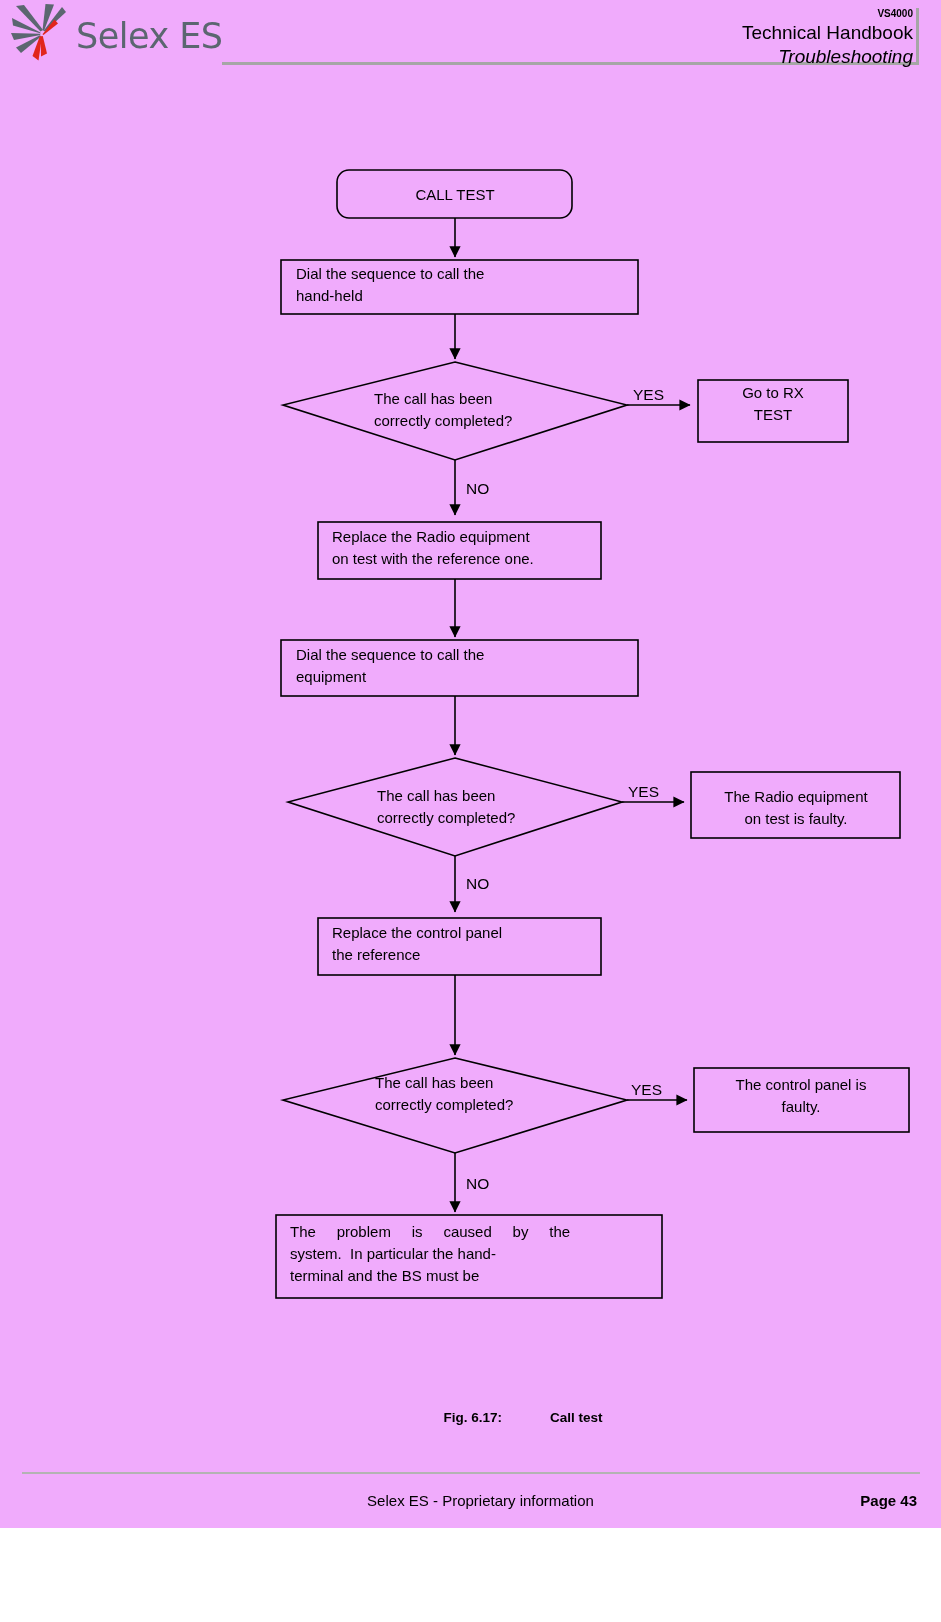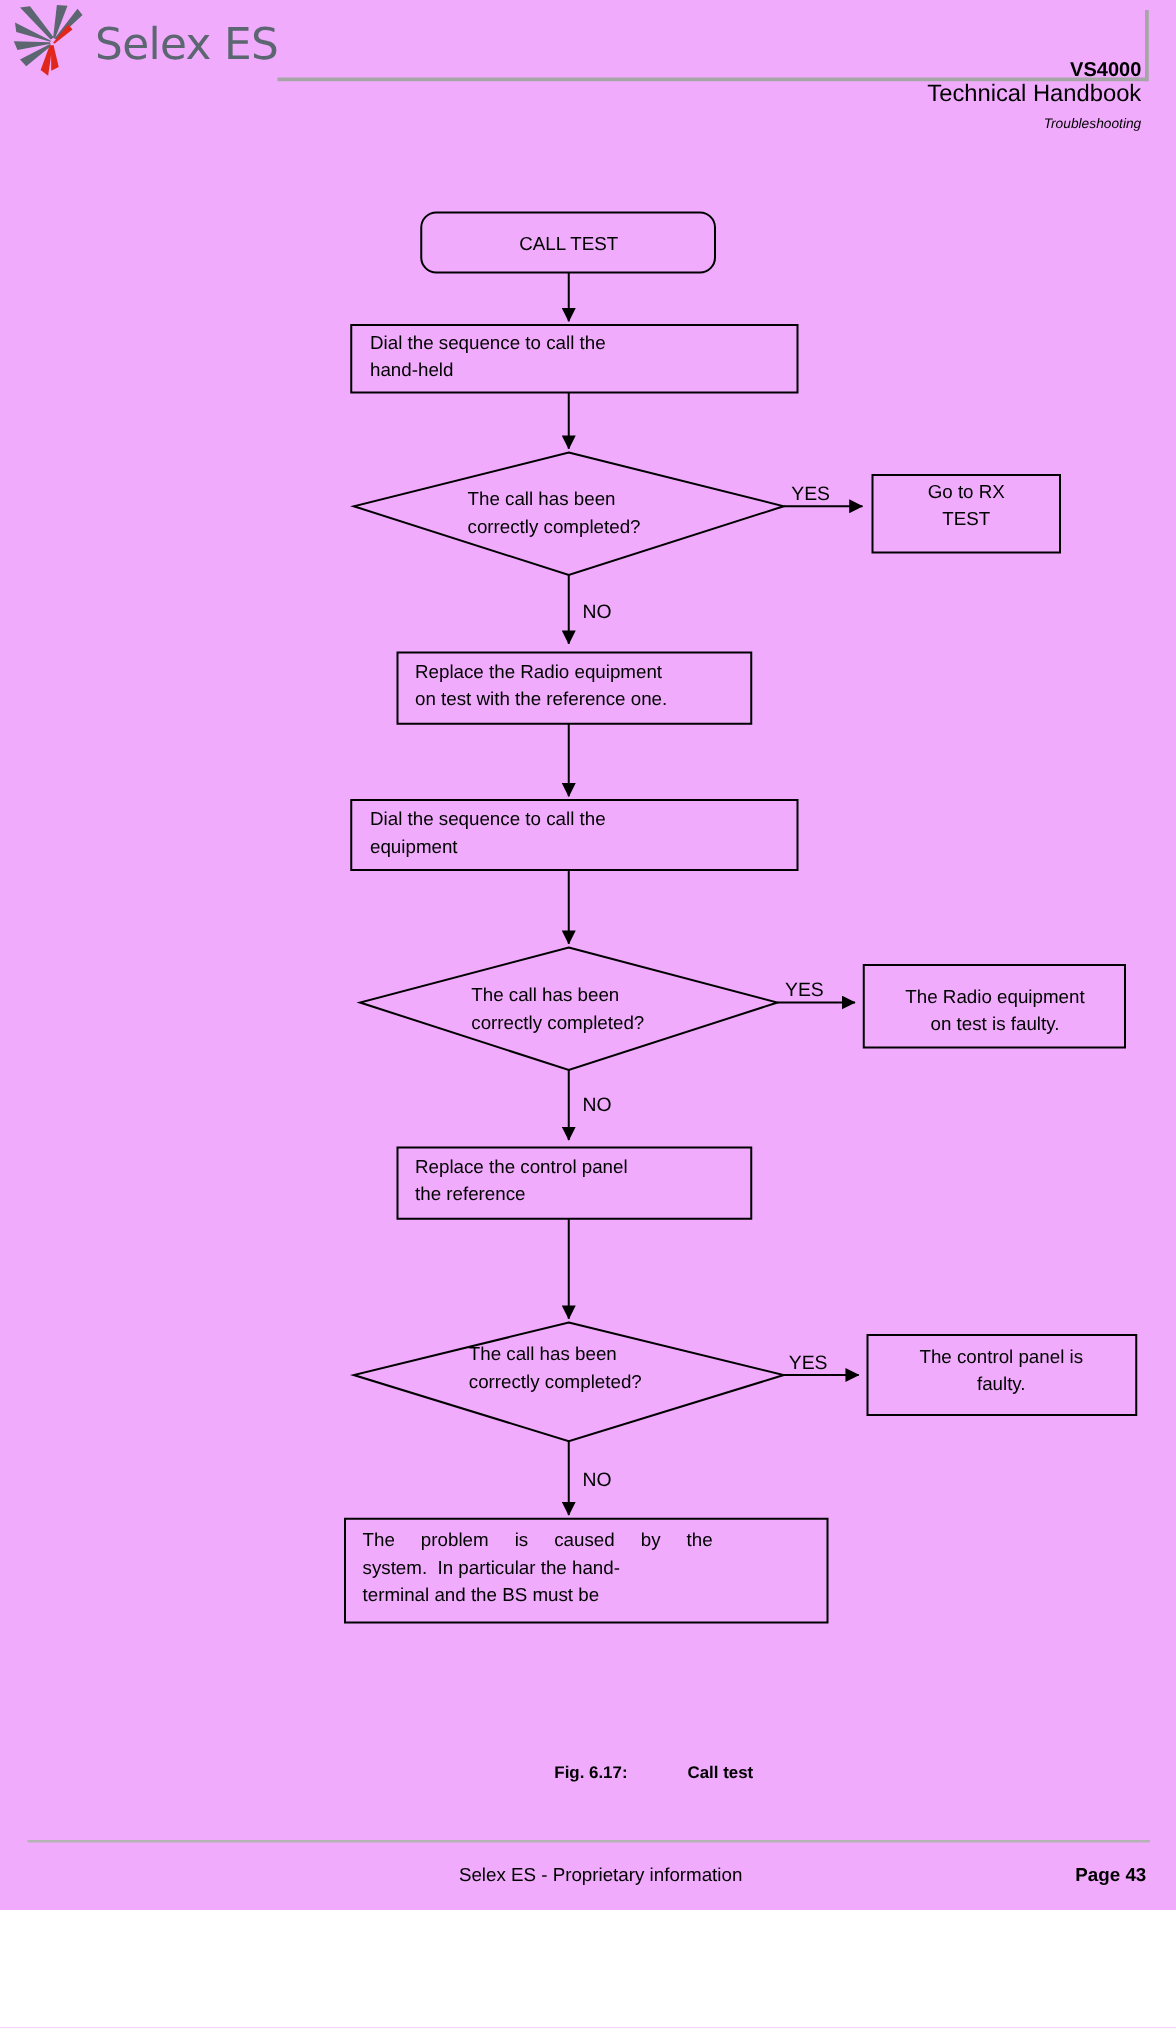--- a/index.html
+++ b/index.html
@@ -70,35 +70,34 @@
     background: #a6a6a6;
   }
   .header-titles {
     position: absolute;
     right: 28px;
     top: 4px;
     width: 520px;
     text-align: right;
   }
   .doc-model {
-    font-size: 16px;
+    font-size: 10px;
     font-weight: bold;
     line-height: 19px;
     white-space: nowrap;
-    margin-top: 43px;
   }
   .doc-name {
     font-size: 19px;
     font-weight: normal;
     line-height: 19px;
     white-space: nowrap;
   }
   .doc-section {
     margin-top: 5px;
-    font-size: 11px;
+    font-size: 19px;
     font-style: italic;
     line-height: 19px;
     white-space: nowrap;
   }
 
   
   .flowchart {
     position: absolute;
     left: 0;
     top: 140px;

